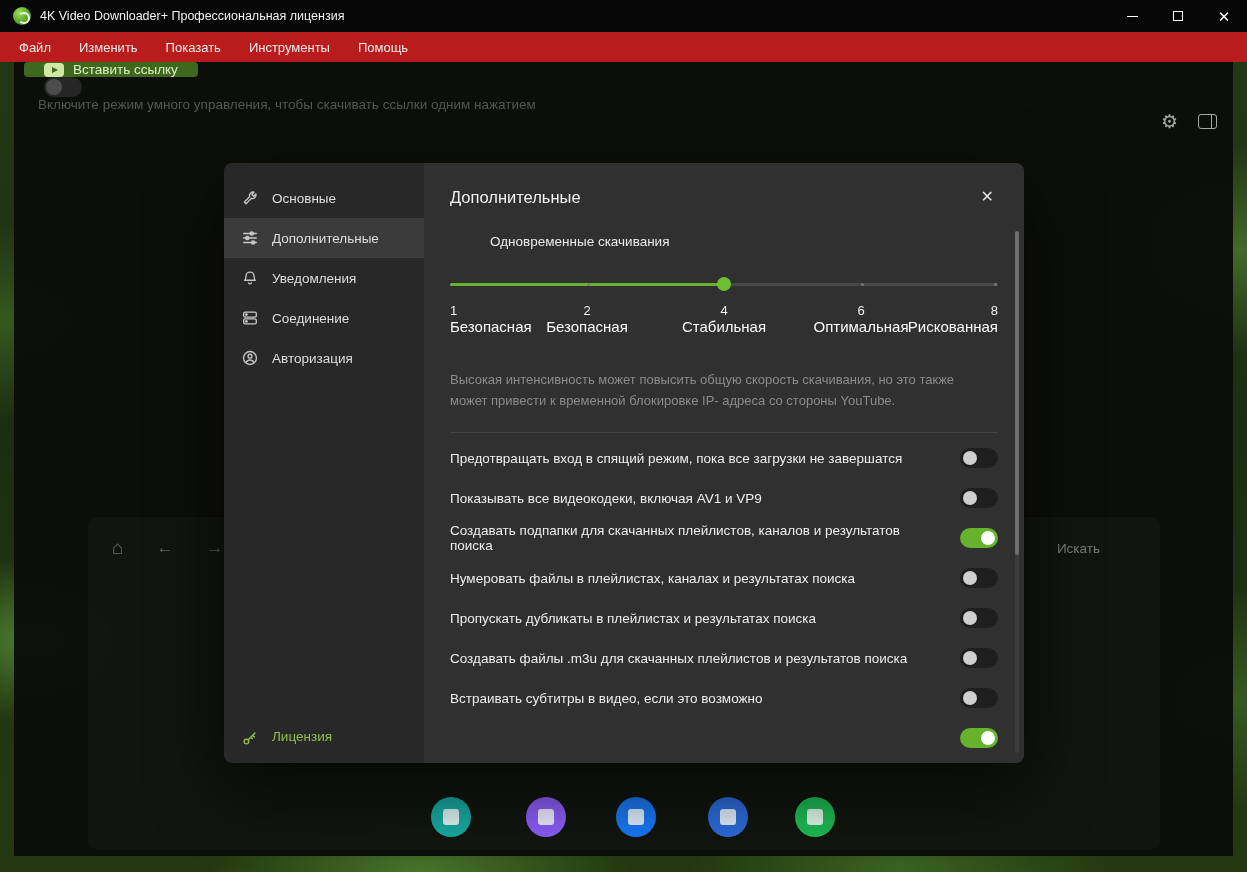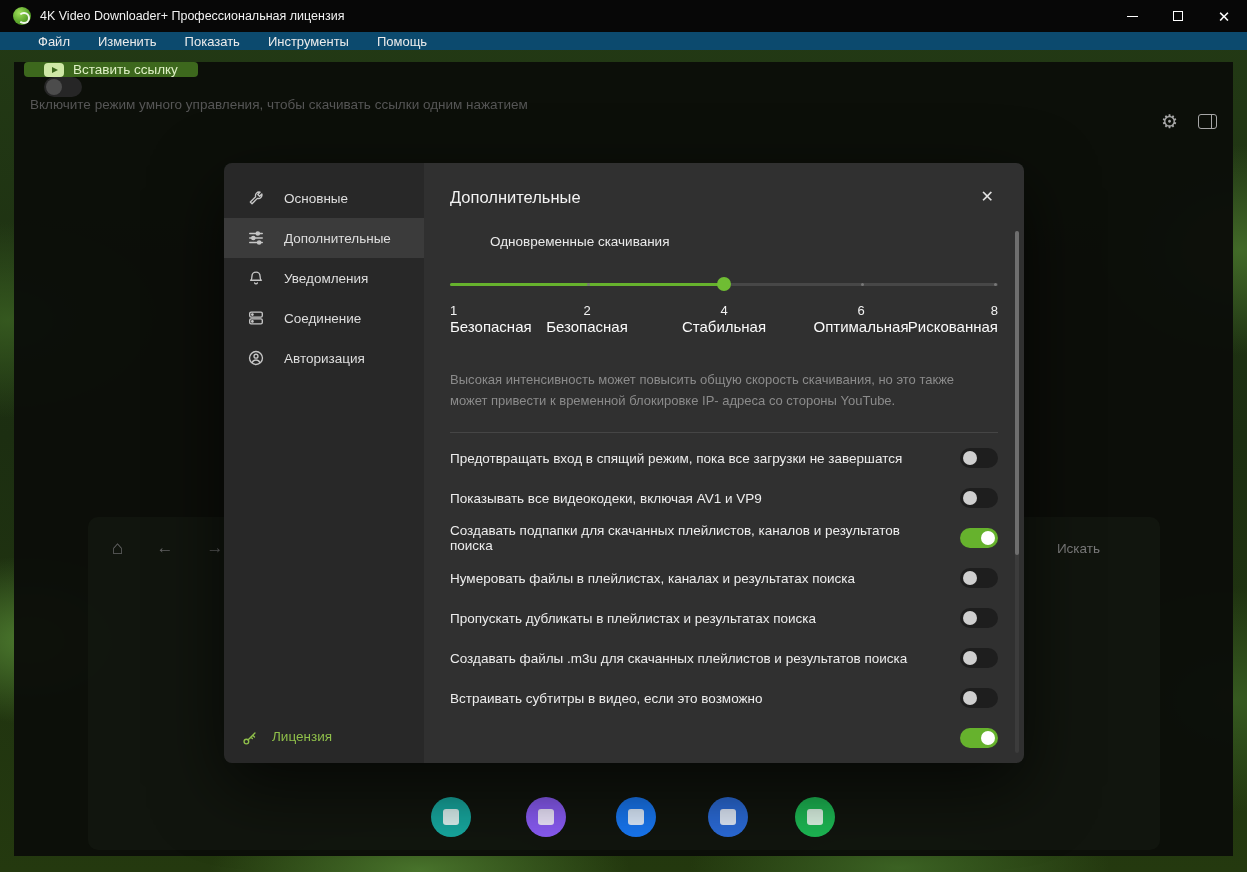--- a/index.html
+++ b/index.html
@@ -28,41 +28,41 @@
   .app-logo::after { content:""; position:absolute; left:5px; top:5px; width:8px; height:8px;
     border-radius:50%; border:2px solid rgba(255,255,255,.9); border-left-color:transparent; }
   .title-text { font-size:12.5px; color:#f2f2f2; }
   .win-controls { margin-left:auto; display:flex; height:32px; }
   .win-btn { width:46px; height:32px; display:flex; align-items:center; justify-content:center; color:#ffffff; }
   .glyph-min { width:11px; height:1px; background:#fff; display:block; }
   .glyph-max { width:10px; height:10px; border:1px solid #fff; display:block; }
   .glyph-close { font-size:15px; line-height:1; }
 
   
-  .menubar { position:absolute; top:32px; left:0; right:0; height:18px; background:#0c4a6e;
-    display:flex; align-items:center; z-index:30; padding-left:24px; }
+  .menubar { position:absolute; top:32px; left:0; right:0; height:30px; background:#b91c1c;
+    display:flex; align-items:center; z-index:30; padding-left:5px; }
   .menu-item { padding:0 14px; height:100%; display:flex; align-items:center;
     color:#ececec; font-size:13px; }
 
   
   .client { position:absolute; left:14px; right:14px; top:62px; bottom:16px;
     background:rgba(11,13,9,0.965); z-index:5; }
 
   .toolbar { position:absolute; top:0; left:0; right:0; height:62px; display:flex; align-items:flex-start;flex-direction:column; }
   .paste-btn { margin-left:10px; height:38px; border:none; border-radius:4px; background:#3d681d;
     color:#dff0c6; font-size:13.5px; font-family:inherit; display:flex; align-items:center;
     gap:9px; padding:0 20px; cursor:pointer; }
   .yt-icon { width:20px; height:14px; border-radius:4px; background:#cfe8a6; position:relative; }
   .yt-icon::after { content:""; position:absolute; left:8px; top:4px;
     border-left:6px solid #3d681d; border-top:3.5px solid transparent; border-bottom:3.5px solid transparent; }
   .smart-toggle { width:38px; height:20px; border-radius:10px; background:#262626; margin-left:30px;
     position:relative; flex:none; }
   .smart-toggle::after { content:""; position:absolute; left:2px; top:2px; width:16px; height:16px;
     border-radius:50%; background:#4c4c4c; }
-  .smart-hint { margin-left:16px; color:#565656; font-size:13.5px; }
+  .smart-hint { margin-left:24px; color:#565656; font-size:13.5px; }
   .toolbar-right { margin-left:auto; margin-right:16px; display:flex; align-items:center; gap:20px; }
   .gear-glyph { color:#a7a7a7; font-size:19px; line-height:1; }
   .layout-glyph { width:19px; height:15px; border:1.5px solid #a7a7a7; border-radius:3px; position:relative; }
   .layout-glyph::after { content:""; position:absolute; right:4px; top:0; bottom:0; width:1.5px; background:#a7a7a7; }
 
   
   .browser-panel { position:absolute; left:74px; right:73px; top:455px; bottom:6px;
     background:rgba(22,27,19,0.55); border-radius:10px; }
   .nav { display:flex; align-items:center; gap:33px; padding:20px 0 0 24px; color:#636363; }
   .nav-home { font-size:19px; }
@@ -70,21 +70,21 @@
   .search-label { position:absolute; right:60px; top:24px; color:#7a7a7a; font-size:13.5px; }
   .services { position:absolute; left:0; right:0; top:0; }
   .service-icon { position:absolute; width:40px; height:40px; border-radius:50%; }
   .service-icon::after { content:""; position:absolute; left:12px; top:12px; width:16px; height:16px;
     border-radius:3px; background:rgba(255,255,255,.85); }
 
   
   .dialog { position:absolute; left:224px; top:163px; width:800px; height:600px; display:flex;
     border-radius:8px; overflow:hidden; z-index:20; box-shadow:0 24px 70px rgba(0,0,0,.65); }
   .sidebar { width:200px; background:#282828; padding-top:15px; position:relative; flex:none; }
-  .side-item { height:40px; display:flex; align-items:center; gap:19px; padding:0 23px;
+  .side-item { height:40px; display:flex; align-items:center; gap:13px; padding:0 17px;
     color:#dedede; font-size:13.5px; cursor:pointer; }
   .side-item.selected { background:#3b3b3b; }
   .side-icon { width:18px; height:18px; flex:none; display:flex; }
   .side-icon svg { width:18px; height:18px; stroke:#c6c6c6; fill:none; stroke-width:1.5;
     stroke-linecap:round; stroke-linejoin:round; }
   .license-item { position:absolute; left:17px; bottom:16px; display:flex; align-items:flex-start;
     gap:13px; color:#8fbf4a; font-size:13.5px; cursor:pointer; }
   .license-item svg { width:18px; height:18px; stroke:#8fbf4a; fill:none; stroke-width:1.5;
     stroke-linecap:round; stroke-linejoin:round; }
 

